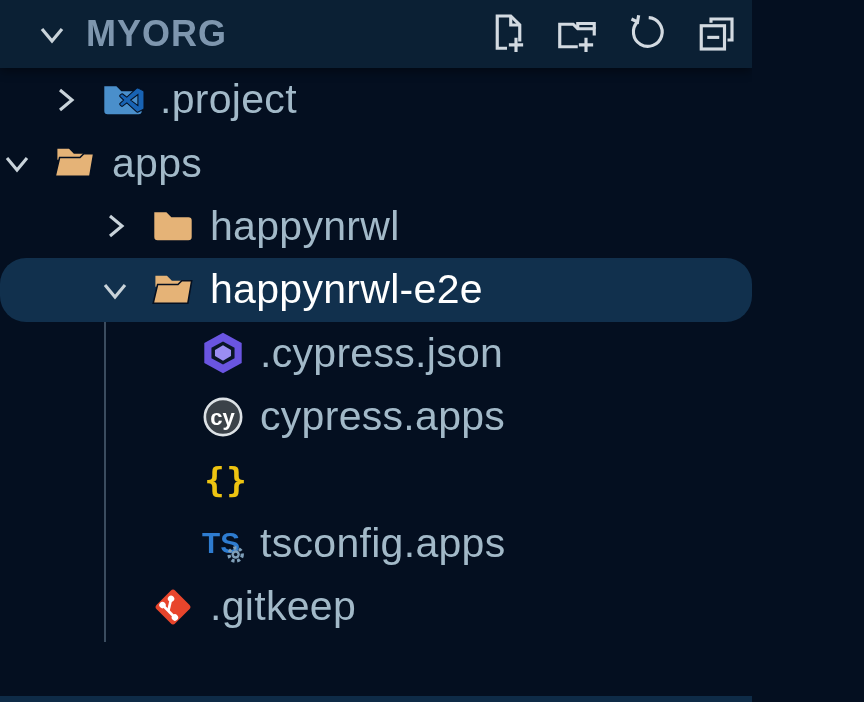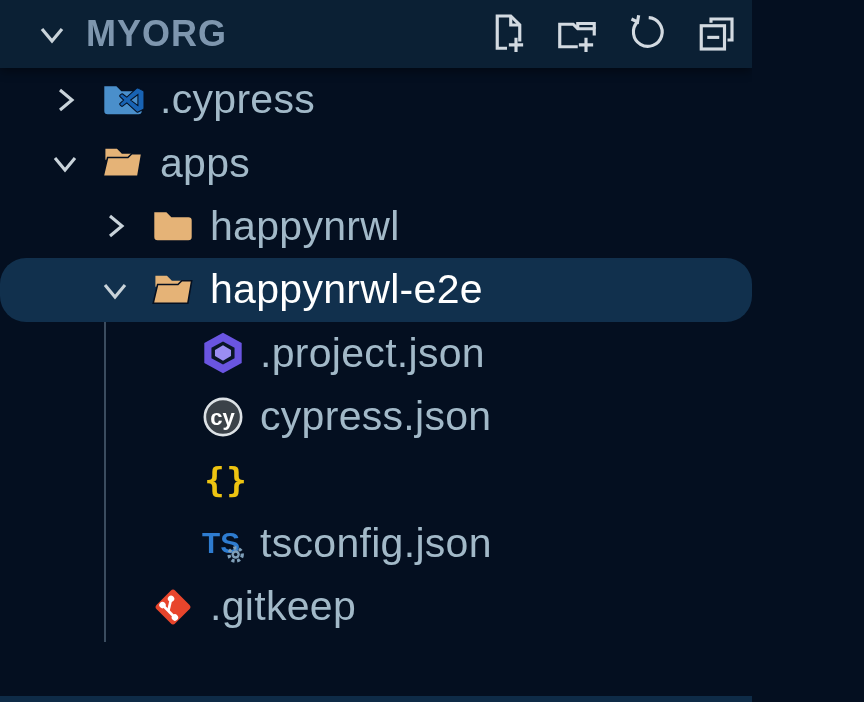--- a/index.html
+++ b/index.html
@@ -100,23 +100,23 @@
           </svg>
         </span>
         <span class="fileicon">
           <svg width="46" height="44" viewBox="0 0 40 40" fill="none">
             <path d="M3 7.5 h11 l4.5 4.5 H34 a3 3 0 0 1 3 3 V30 a3 3 0 0 1 -3 3 H6 a3 3 0 0 1 -3 -3 Z" fill="#4a8fcb"></path>
             <g transform="translate(17,9) scale(0.92)">
               <path fill="#1863b4" stroke="#040f20" stroke-width="1" d="M23.15 2.587 18.21.21a1.494 1.494 0 0 0-1.705.29l-9.46 8.63-4.12-3.128a.999.999 0 0 0-1.276.057L.327 7.261A1 1 0 0 0 .326 8.74L3.899 12 .326 15.26a1 1 0 0 0 .001 1.479L1.65 17.94a.999.999 0 0 0 1.276.057l4.12-3.128 9.46 8.63a1.492 1.492 0 0 0 1.704.29l4.942-2.377A1.5 1.5 0 0 0 24 20.06V3.939a1.5 1.5 0 0 0-.85-1.352zm-5.146 14.861L10.826 12l7.178-5.448v10.896z"></path>
             </g>
           </svg>
         </span>
-        <span class="label">.cypress</span>
-      </div>
-      <div class="row" style="padding-left: 48px;">
+        <span class="label">.project</span>
+      </div>
+      <div class="row" style="">
         <span class="twisty">
           <svg width="34" height="34" viewBox="0 0 34 34" fill="none">
             <polyline points="7,12 17,24 27,12" stroke="#c9d3da" stroke-width="3.1"></polyline>
           </svg>
         </span>
         <span class="fileicon">
           <svg width="46" height="44" viewBox="0 0 40 40" fill="none">
             <path d="M4 7 h10.5 l4.5 4.5 H32 a2.5 2.5 0 0 1 2.5 2.5 V17 H4 Z" fill="#e5b377"></path>
             <path d="M6 15 H24.5 L28 11.5 H37 L33.5 32 H2 Z" fill="#e5b377" stroke="#040f20" stroke-width="1.4"></path>
           </svg>
@@ -152,52 +152,52 @@
       </div>
       <div class="row" style="padding-left: 148px;">
         <span class="twisty"></span>
         <span class="fileicon">
           <svg width="46" height="44" viewBox="0 0 40 40" fill="none">
             <polygon points="20,1.5 37,11 37,29 20,38.5 3,29 3,11" fill="#6a55e1"></polygon>
             <polygon points="20,9.5 30.5,15.2 30.5,24.8 20,30.5 9.5,24.8 9.5,15.2" fill="#0a1626"></polygon>
             <polygon points="20,13 27.3,17.2 27.3,22.8 20,27 12.7,22.8 12.7,17.2" fill="#9a8df2"></polygon>
           </svg>
         </span>
-        <span class="label">.project.json</span>
+        <span class="label">.cypress.json</span>
       </div>
       <div class="row" style="padding-left: 148px;">
         <span class="twisty"></span>
         <span class="fileicon">
           <svg width="46" height="44" viewBox="0 0 40 40" fill="none">
             <circle cx="20" cy="20" r="16.5" fill="#3b4249" stroke="#dde2e6" stroke-width="2.4"></circle>
             <text x="19.5" y="27" text-anchor="middle" font-family="Liberation Sans, sans-serif" font-size="20" font-weight="bold" fill="#ffffff">cy</text>
           </svg>
         </span>
-        <span class="label">cypress.json</span>
+        <span class="label">cypress.apps</span>
       </div>
       <div class="row" style="padding-left: 148px;">
         <span class="twisty"></span>
         <span class="fileicon">
           <svg width="46" height="44" viewBox="0 0 40 40" fill="none">
             <text x="3" y="31" font-family="DejaVu Sans Mono, monospace" font-size="31" font-weight="bold" fill="#eec411">{</text>
             <text x="23" y="31" font-family="DejaVu Sans Mono, monospace" font-size="31" font-weight="bold" fill="#eec411">}</text>
           </svg>
         </span>
       </div>
       <div class="row" style="padding-left: 148px;">
         <span class="twisty"></span>
         <span class="fileicon">
           <svg width="46" height="44" viewBox="0 0 40 40" fill="none">
             <text x="1" y="29" font-family="Liberation Sans, sans-serif" font-size="27" font-weight="bold" fill="#2e7cd0">TS</text>
             <circle cx="31.5" cy="30.5" r="6" fill="none" stroke="#7f9fb8" stroke-width="3" stroke-dasharray="2.8 2.4"></circle>
             <circle cx="31.5" cy="30.5" r="3.8" fill="#7f9fb8"></circle>
             <circle cx="31.5" cy="30.5" r="1.6" fill="#0a1626"></circle>
           </svg>
         </span>
-        <span class="label">tsconfig.json</span>
+        <span class="label">tsconfig.apps</span>
       </div>
       <div class="row" style="padding-left: 98px;">
         <span class="twisty"></span>
         <span class="fileicon">
           <svg width="46" height="44" viewBox="0 0 40 40" fill="none">
             <rect x="8" y="8" width="24" height="24" rx="3" fill="#e8452c" transform="rotate(45 20 20)"></rect>
             <g transform="rotate(-45 20 20)" stroke="#ffffff" stroke-width="2.4">
               <line x1="14.5" y1="12" x2="14.5" y2="28"></line>
               <line x1="14.5" y1="19.5" x2="23" y2="14.2"></line>
               <circle cx="14.5" cy="12" r="2.9" fill="#ffffff" stroke="none"></circle>

